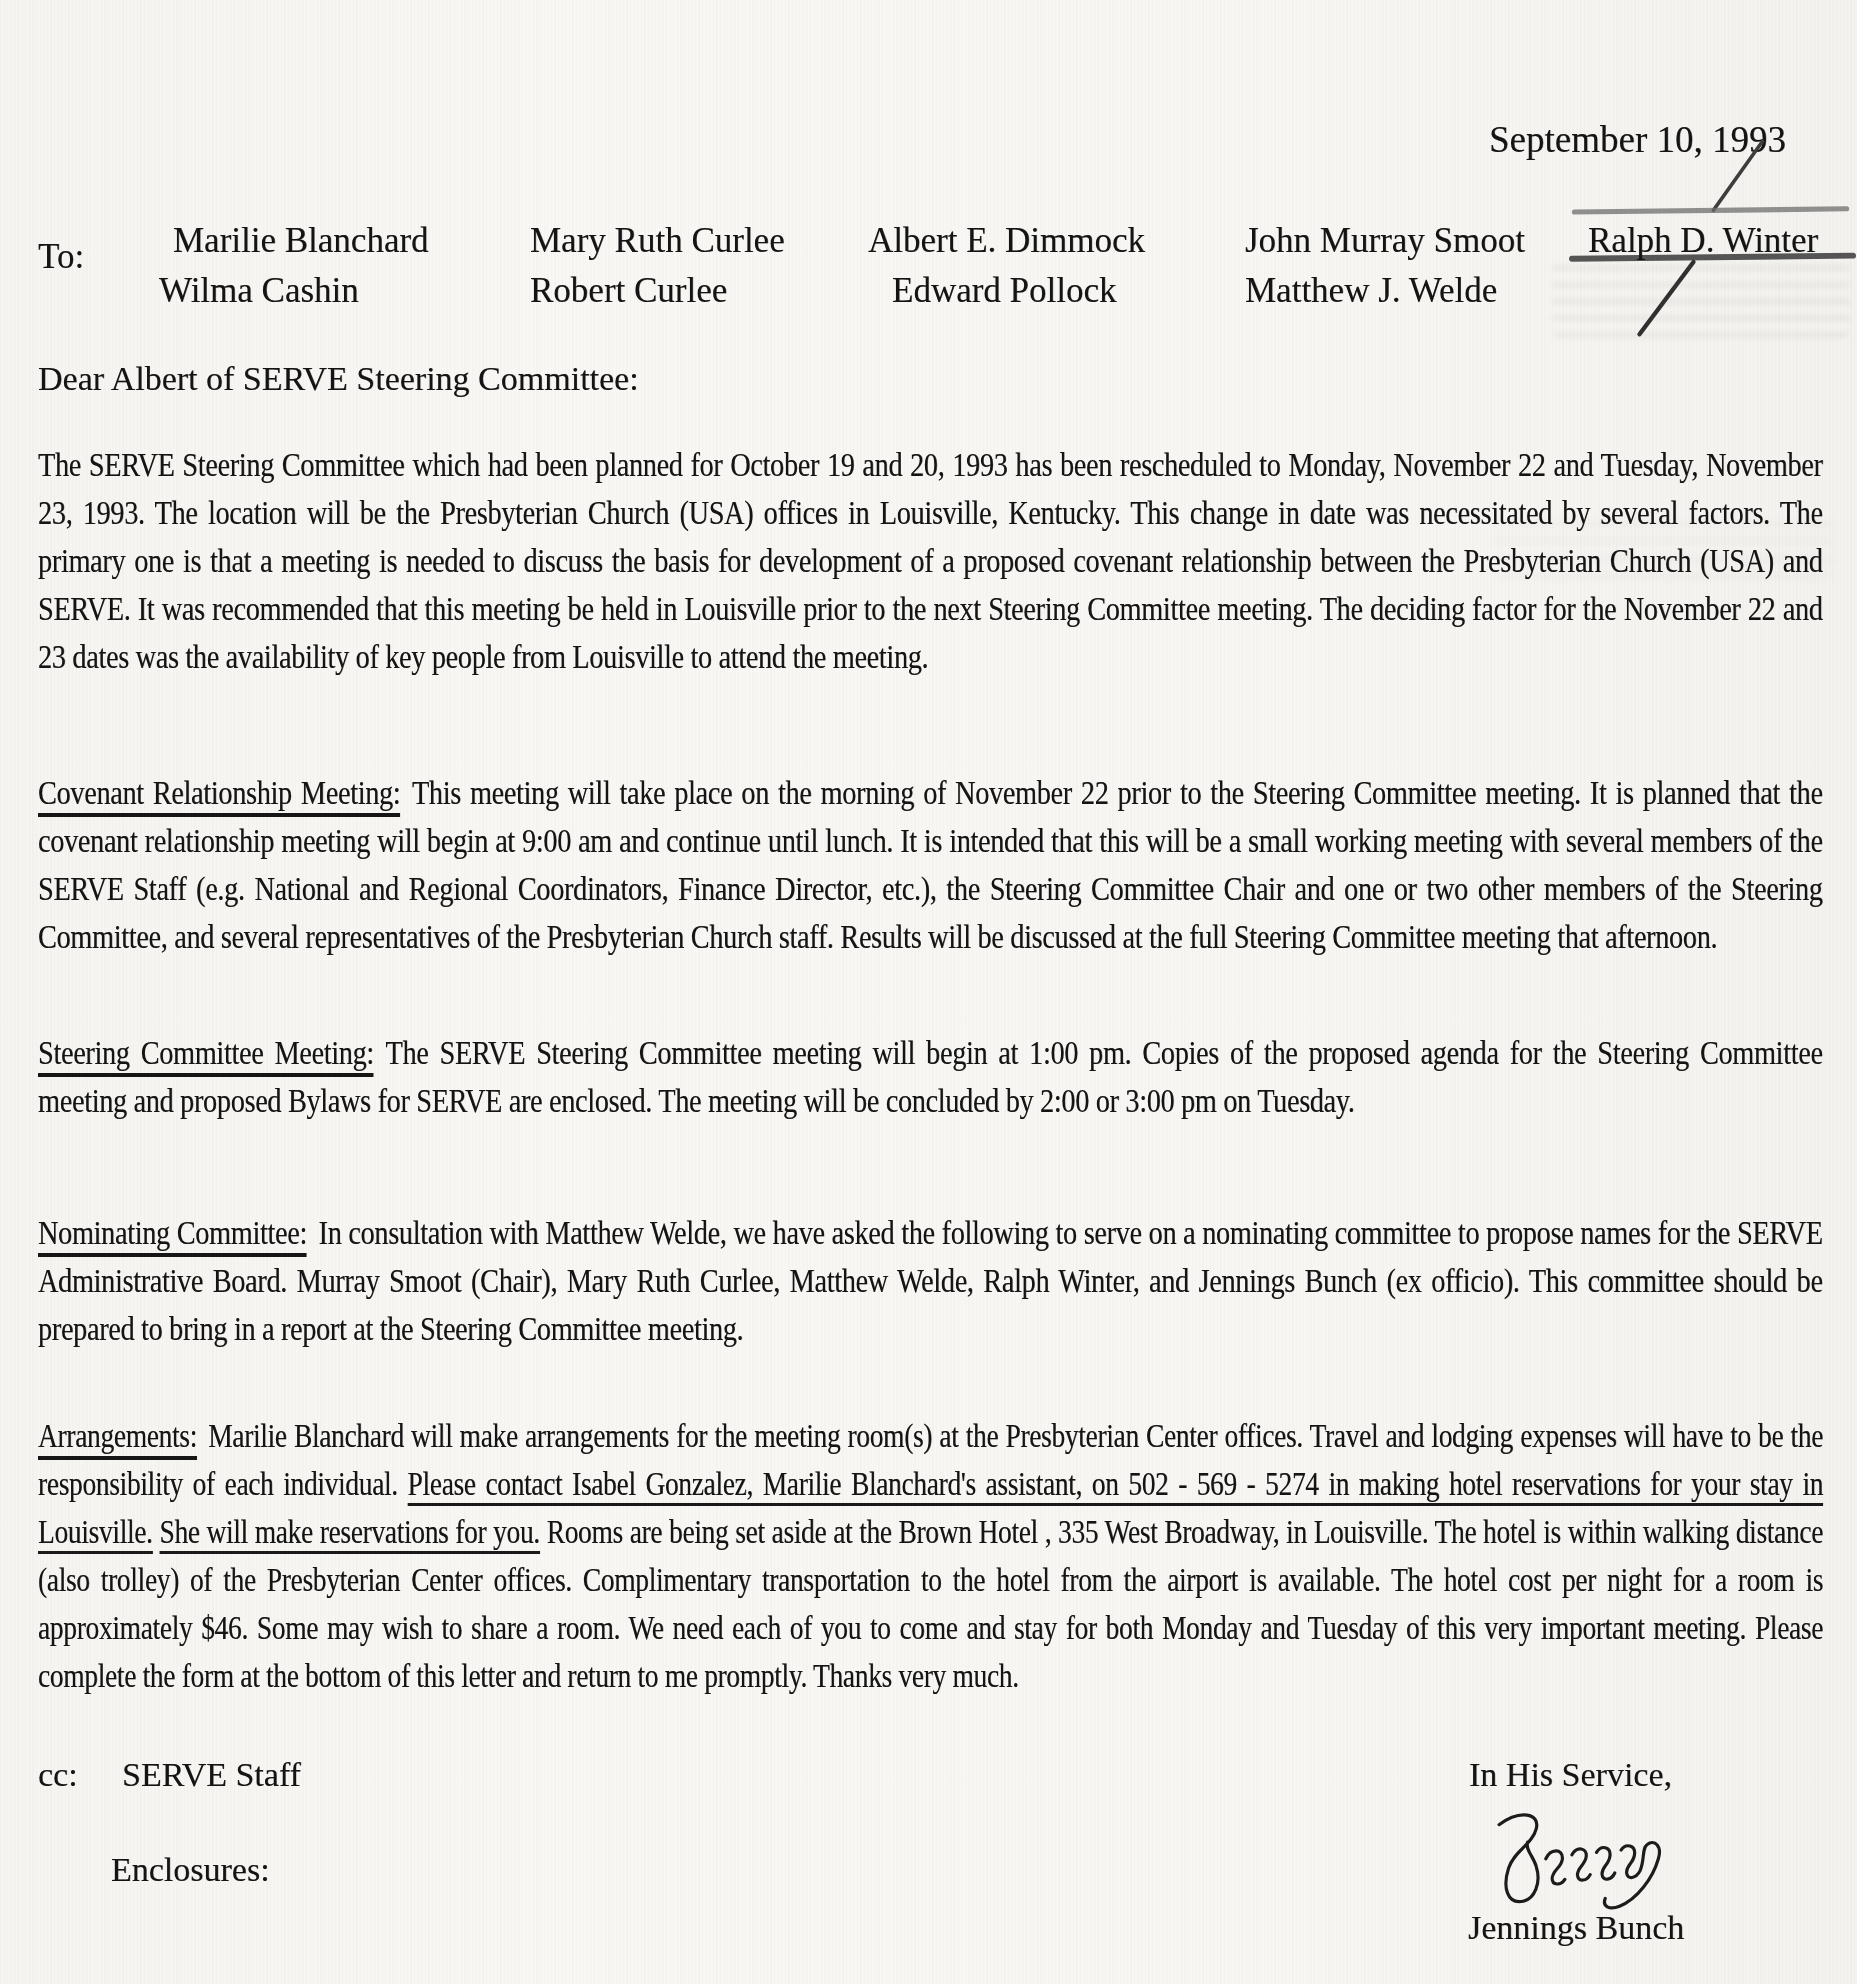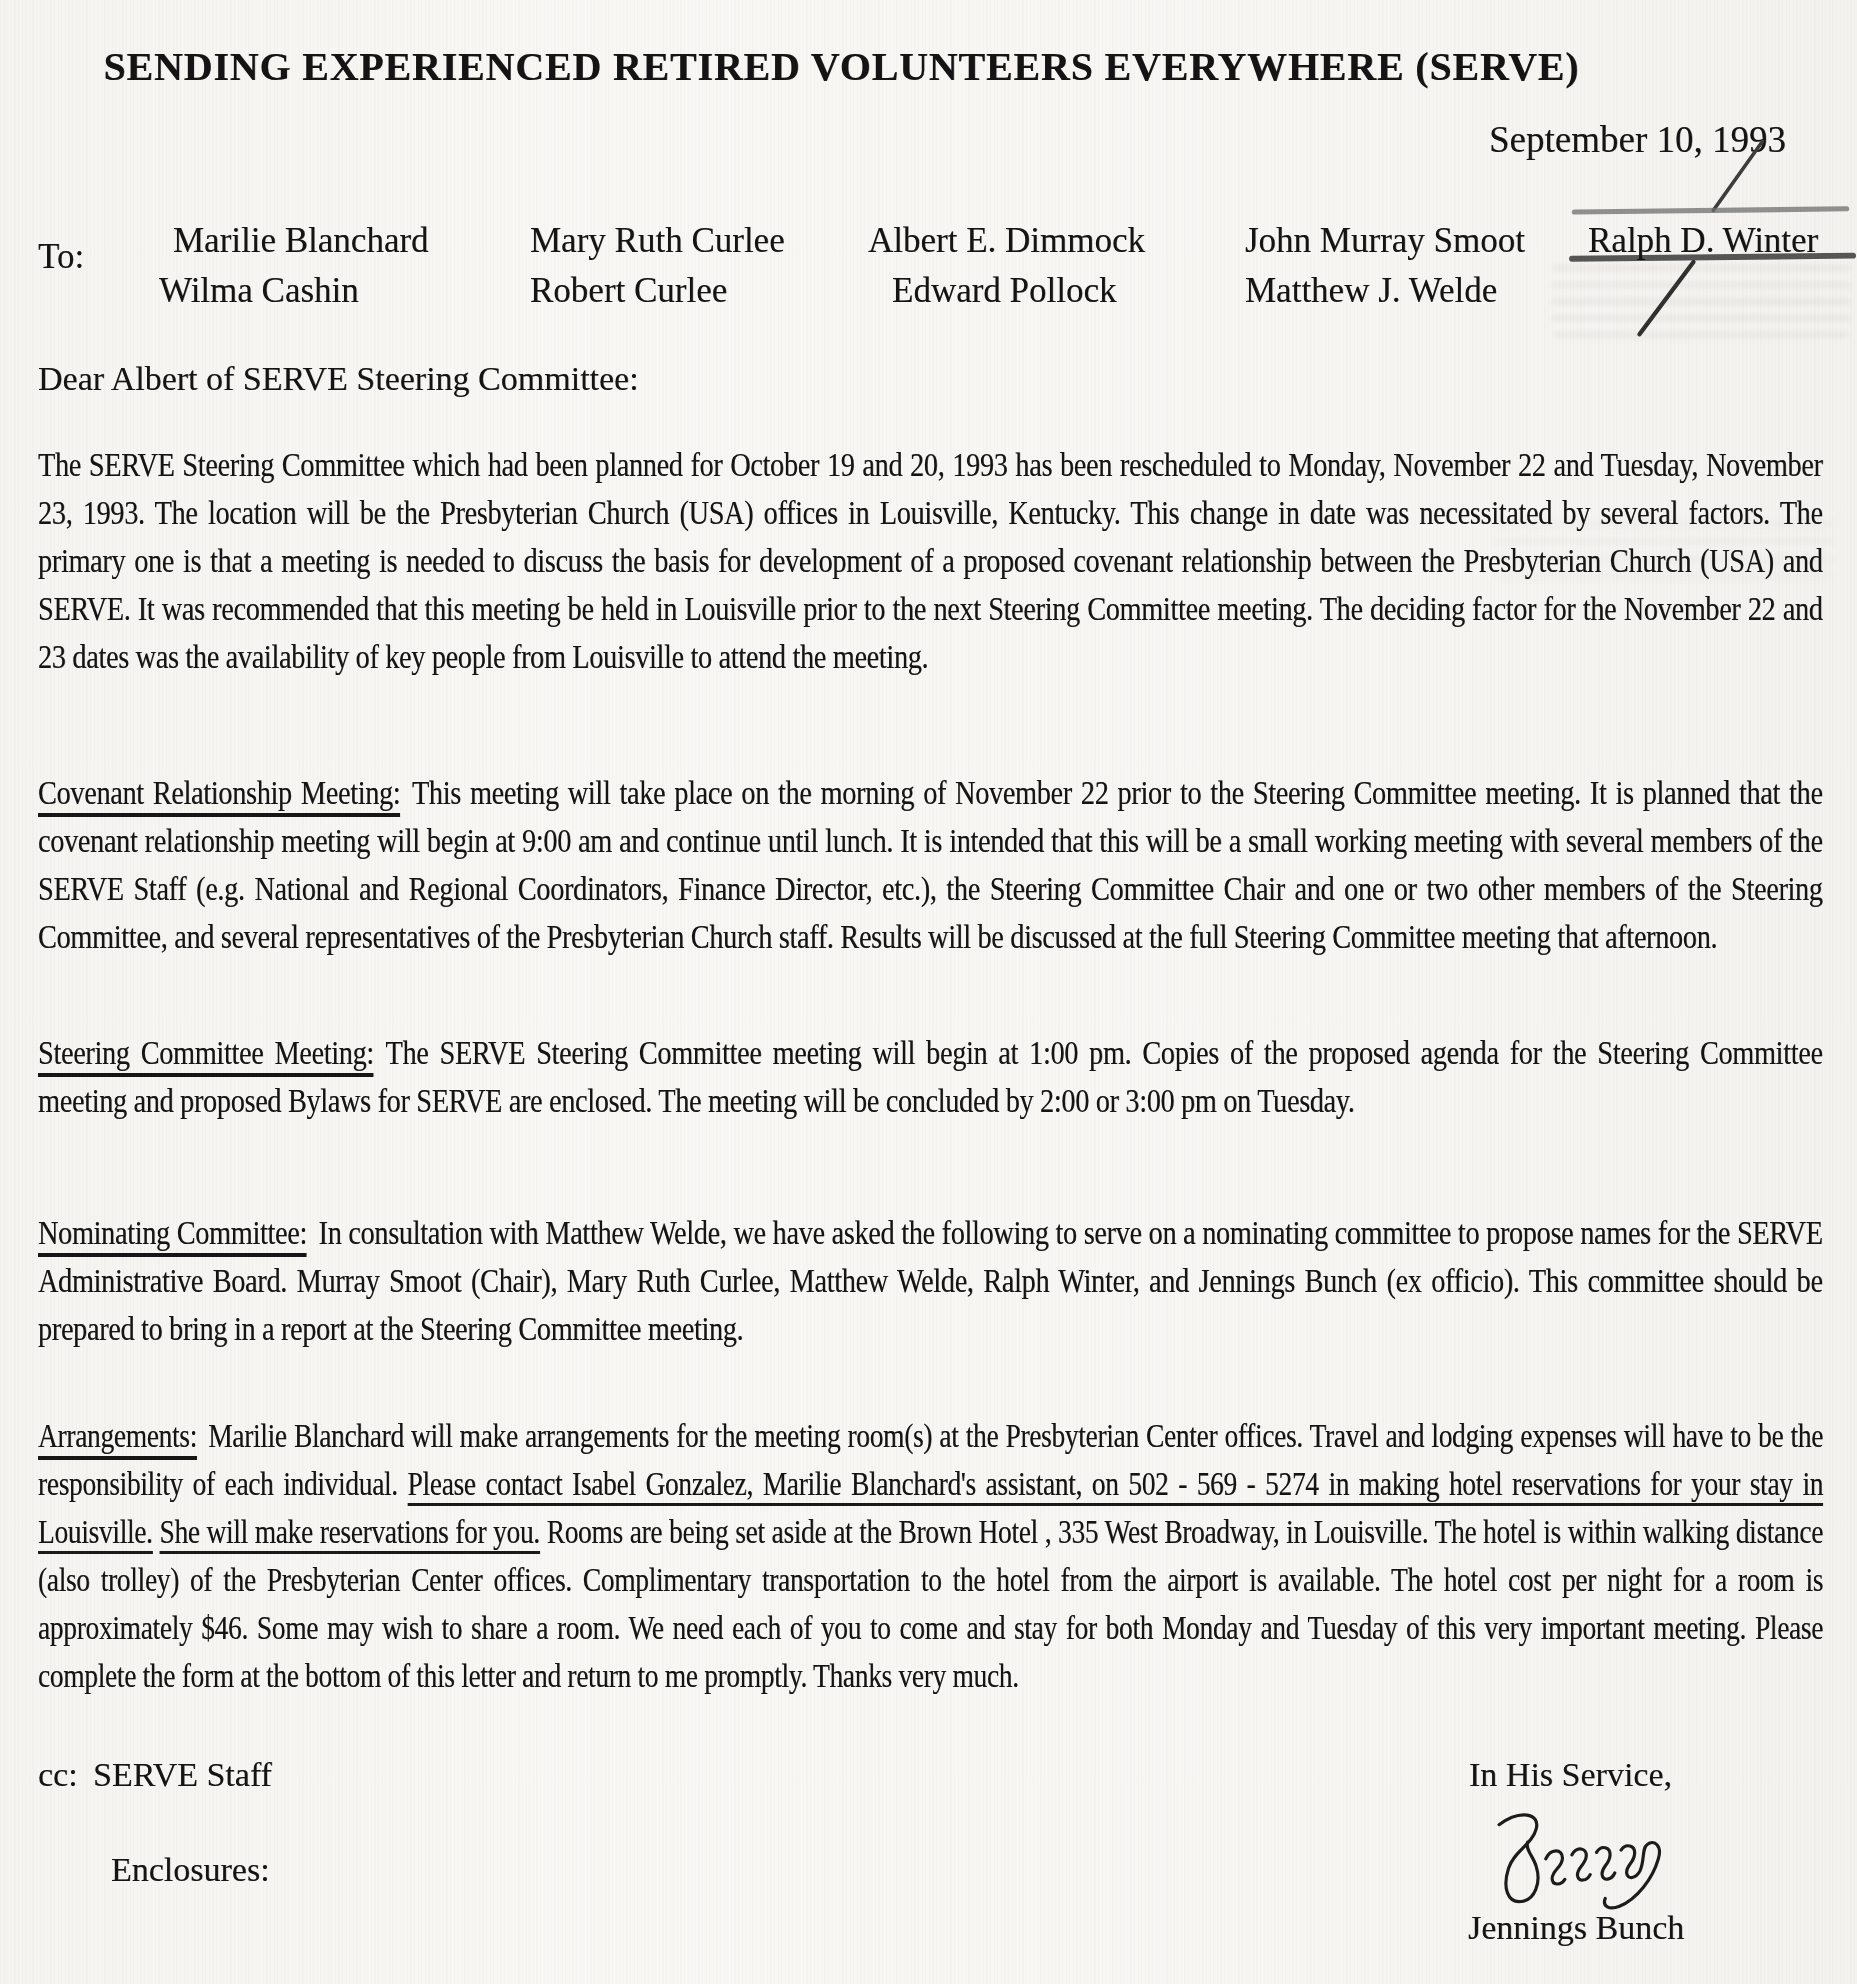--- a/index.html
+++ b/index.html
@@ -43,21 +43,20 @@
     background:repeating-linear-gradient(0deg, rgba(120,120,120,.14) 0 5.6px, rgba(0,0,0,0) 5.6px 17.5px);
     filter:blur(3.2px); opacity:.35; border-radius:8px;
   }
   svg{display:block;}
 </style>
 </head>
 <body>
 
 <div class="page">
 
-  <div class="abs title">SENDING EXPERIENCED RETIRED VOLUNTEERS EVERYWHERE   (SERVE)</div>
 
   <div class="abs date nowrap">September 10, 1993</div>
 
   <svg class="abs" style="left:0;top:0;width:1858px;height:516px;" viewBox="0 0 4680 1300">
     <line x1="4440" y1="356" x2="4316" y2="530" stroke="#3d3d3d" stroke-width="9" stroke-linecap="round"></line>
     <line x1="3966" y1="534" x2="4652" y2="526" stroke="#6e6e6e" stroke-width="13" stroke-linecap="round" opacity="0.75"></line>
     <line x1="3960" y1="652" x2="4668" y2="644" stroke="#454545" stroke-width="15" stroke-linecap="round" opacity="0.9"></line>
     <line x1="4266" y1="660" x2="4130" y2="842" stroke="#2f2f2f" stroke-width="11" stroke-linecap="round"></line>
   </svg>
 
@@ -96,21 +95,21 @@
   <div class="abs para" style="top:1209px;">
     <span class="h">Nominating Committee:</span><span>In consultation with Matthew Welde, we have asked the following to serve on a  nominating committee to propose names for the SERVE Administrative Board.  Murray Smoot (Chair), Mary Ruth Curlee, Matthew Welde, Ralph Winter, and Jennings Bunch (ex officio). This committee should be prepared to bring in a report at the Steering Committee meeting.</span>
   </div>
 
   <div class="abs para wide" style="top:1412px;">
     <span class="h">Arrangements:</span><span>Marilie Blanchard will make arrangements for the meeting room(s) at the Presbyterian Center offices. Travel and lodging expenses will have to be the responsibility of each individual. </span><span class="u">Please contact Isabel Gonzalez, Marilie Blanchard's assistant, on 502 - 569 - 5274  in making hotel reservations for your stay in Louisville.</span><span> </span><span class="u">She will make reservations for you.</span><span>  Rooms are being set aside at the Brown Hotel , 335 West Broadway, in Louisville. The hotel is within walking distance (also trolley) of the Presbyterian Center offices. Complimentary transportation to the hotel from the airport is available. The hotel cost per night for a room is approximately $46.  Some may wish to share a room. We need each of you  to come and stay for both Monday and Tuesday of this very important meeting.  Please complete the form at the bottom of this letter and return to me promptly.  Thanks very much.</span>
   </div>
 
   <div class="abs ccrow" style="top:1756px;">
     <span class="abs" style="left:0;">cc:</span>
-    <span class="abs" style="left:55px;">SERVE Staff</span>
+    <span class="abs" style="left:84px;">SERVE Staff</span>
     <span class="abs" style="left:1431px;">In His Service,</span>
   </div>
 
   <div class="abs ccrow" style="left:111px; top:1851px;">Enclosures:</div>
 
   <svg class="abs" style="left:1461px; top:1804px; width:214px; height:119px;" viewBox="0 0 540 300">
     <path d="M96 52 C148 14 200 22 190 62 C180 102 134 118 120 162 C104 212 118 250 152 246 C188 242 202 196 190 158 C182 130 162 116 168 96
              M214 138 C226 112 256 112 256 136 C256 160 230 166 230 188 C230 206 252 206 262 190
              M280 128 C292 106 318 110 316 132 C314 154 292 160 294 180 C296 198 318 194 326 178
              M342 122 C354 102 378 108 376 130 C374 154 354 158 356 178 C358 196 380 192 388 174

